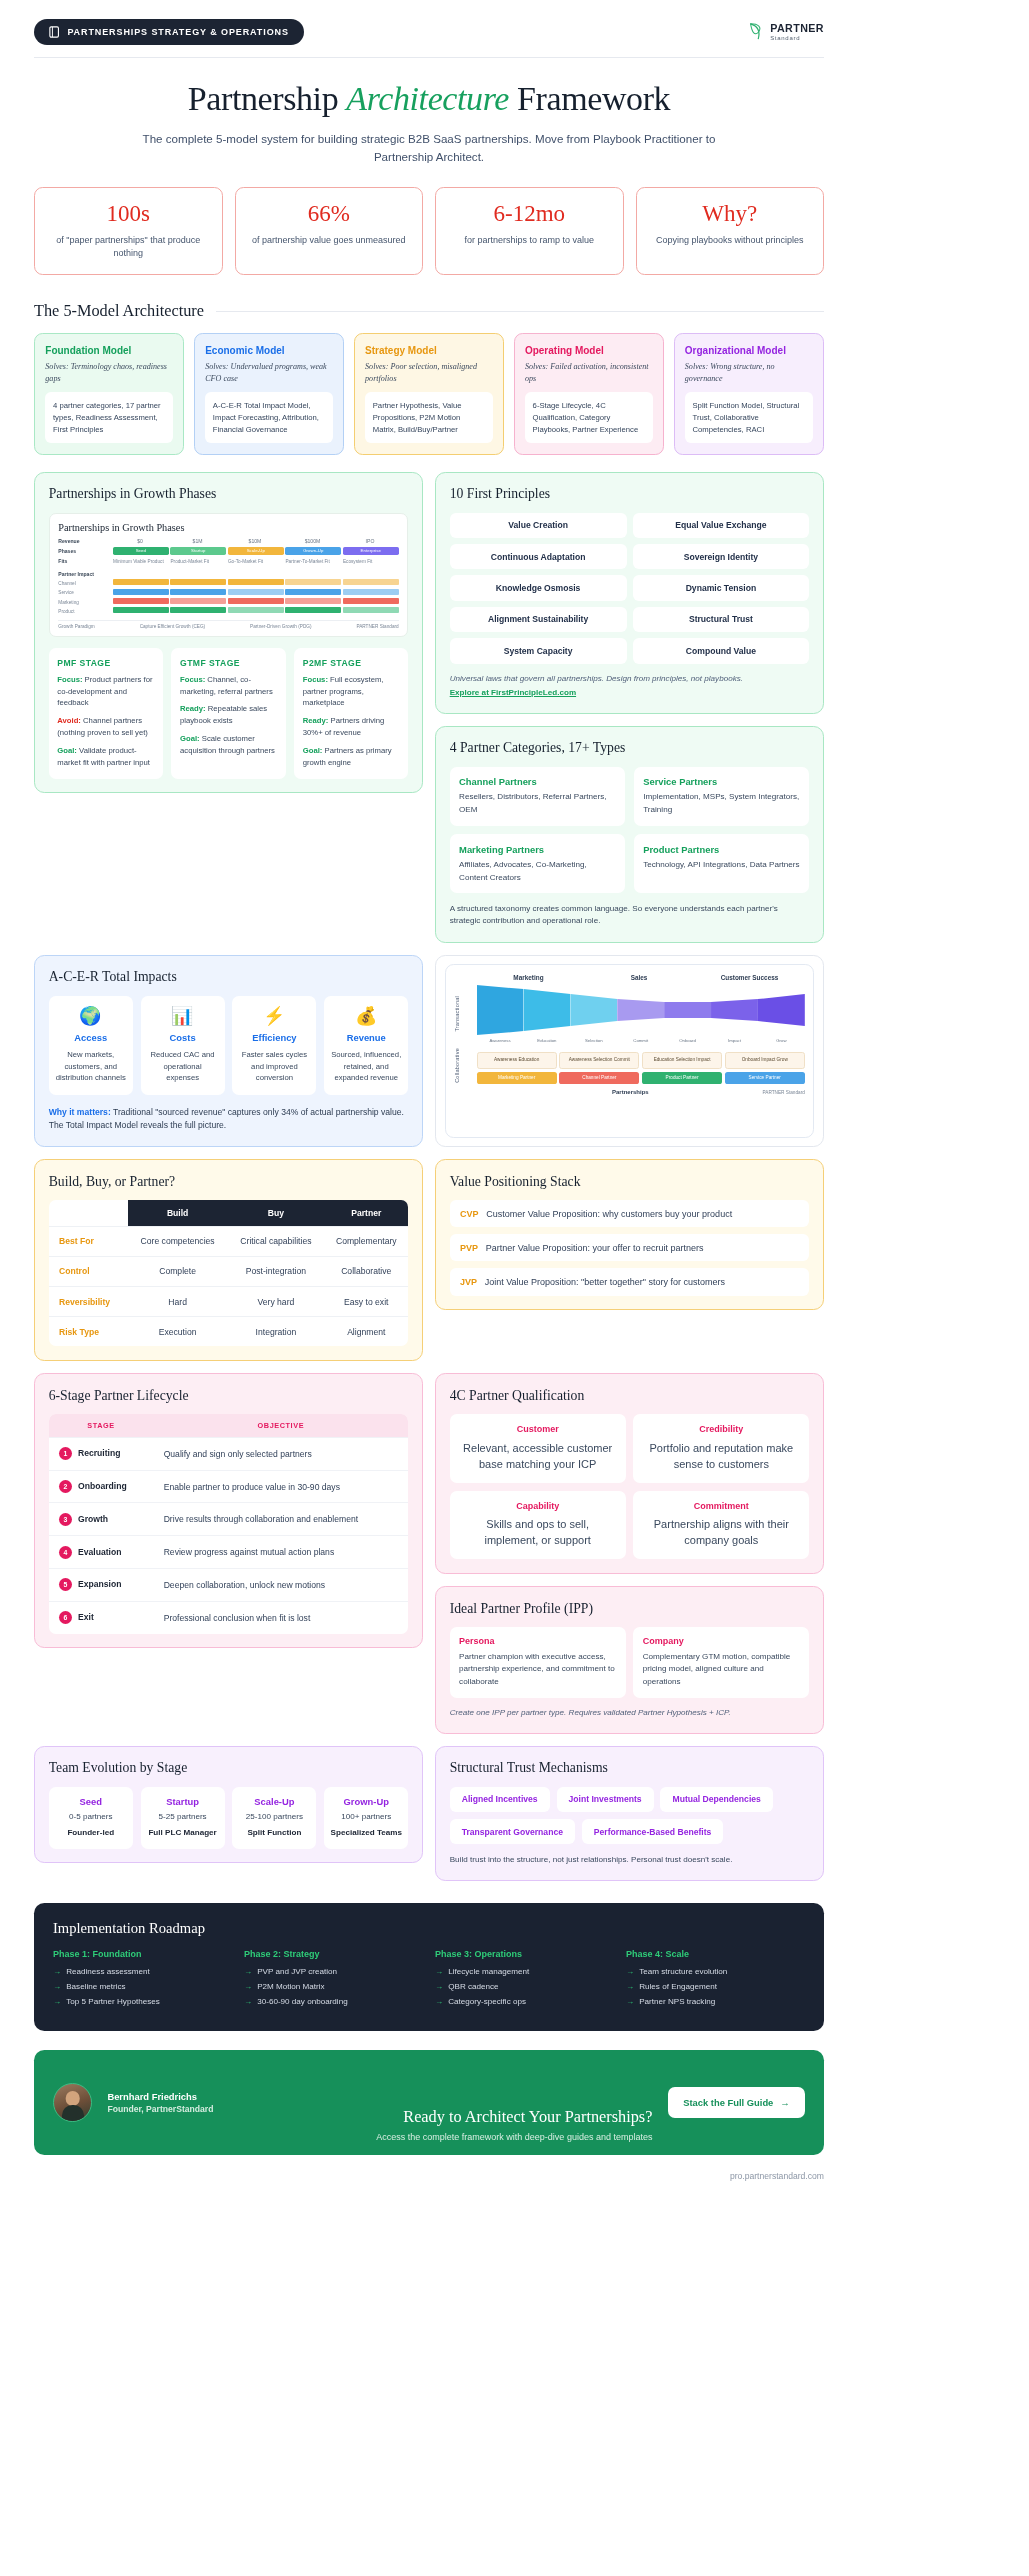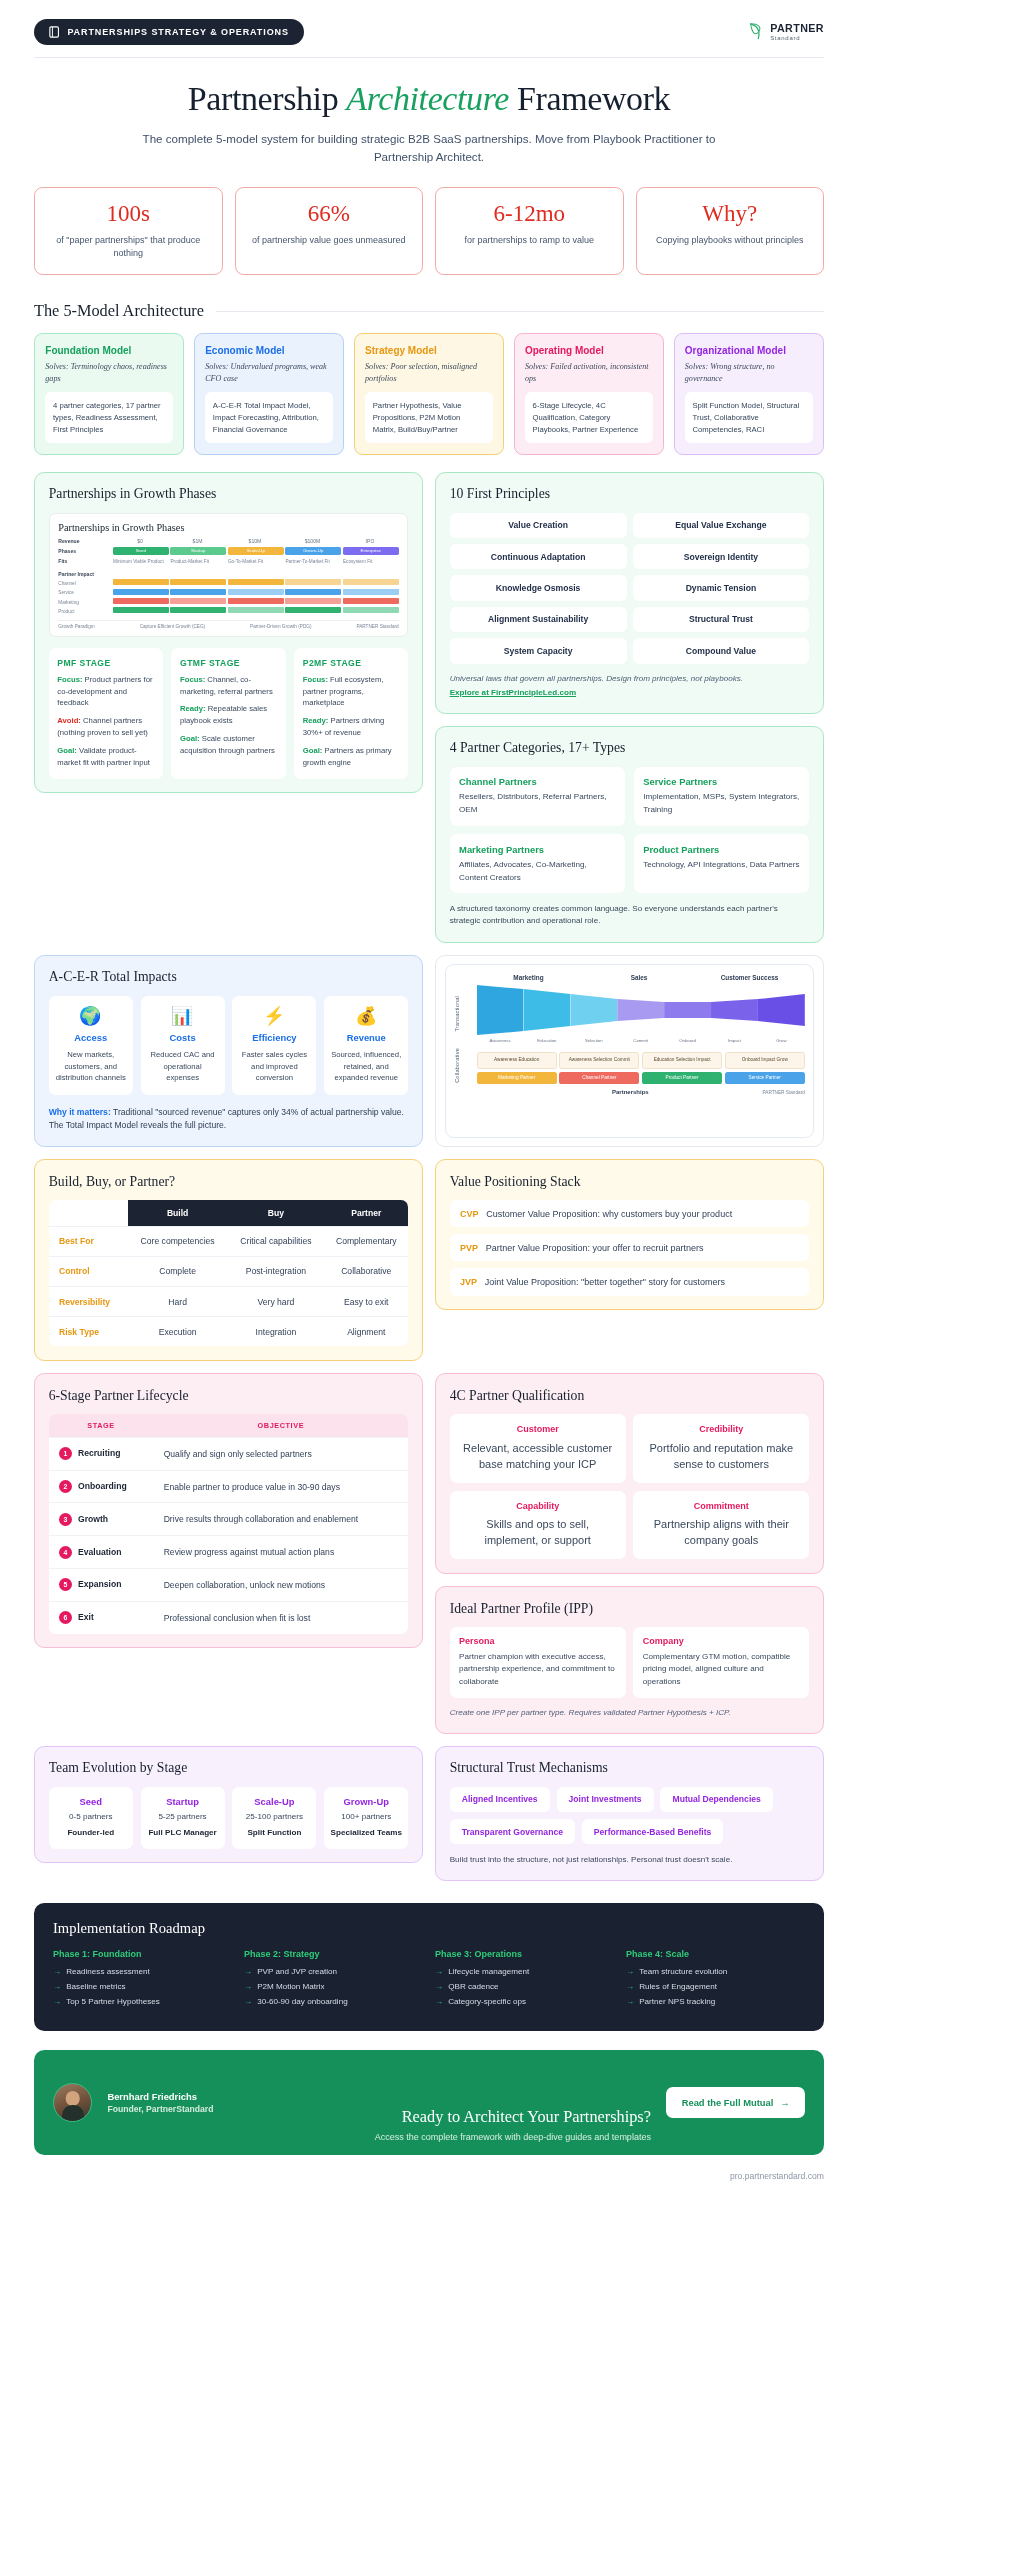--- a/index.html
+++ b/index.html
@@ -795,20 +795,20 @@
     <div class="av"></div>
     <div class="who">
       <div class="n">Bernhard Friedrichs</div>
       <div class="r">Founder, PartnerStandard</div>
     </div>
     <div class="mid">
       <div class="h serif">Ready to Architect Your Partnerships?</div>
       <div class="s">Access the complete framework with deep-dive guides and templates</div>
     </div>
     <button class="btn">
-      <span>Read the Full Mutual</span>
+      <span>Stack the Full Guide</span>
       <span>→</span>
     </button>
   </div>
 
   <div class="footer">pro.partnerstandard.com</div>
 </div>
 
 
 </body></html>

